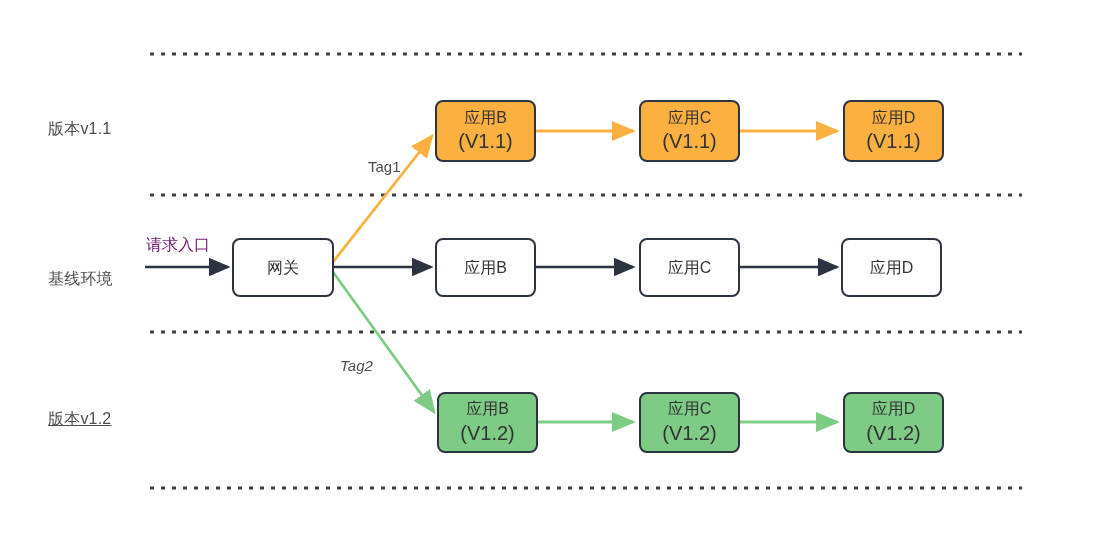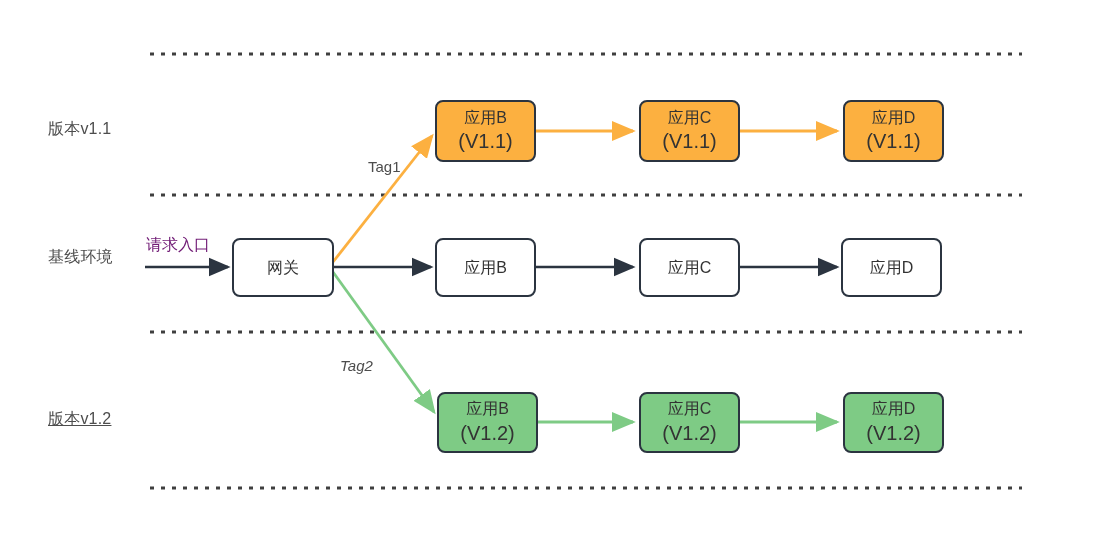--- a/index.html
+++ b/index.html
@@ -98,21 +98,21 @@
     <line x1="536" y1="131" x2="633" y2="131" stroke="#fcb040" stroke-width="2.8" marker-end="url(#arrow-orange)"></line>
     <line x1="740" y1="131" x2="837" y2="131" stroke="#fcb040" stroke-width="2.8" marker-end="url(#arrow-orange)"></line>
 
     <line x1="333" y1="272" x2="434" y2="412" stroke="#7ecb85" stroke-width="2.8" marker-end="url(#arrow-green)"></line>
 
     <line x1="536" y1="422" x2="633" y2="422" stroke="#7ecb85" stroke-width="2.8" marker-end="url(#arrow-green)"></line>
     <line x1="740" y1="422" x2="837" y2="422" stroke="#7ecb85" stroke-width="2.8" marker-end="url(#arrow-green)"></line>
   </svg>
 
   <div class="row-label" style="left:48px; top:119px;">版本v1.1</div>
-  <div class="row-label" style="left:48px; top:247px;">基线环境</div>
+  <div class="row-label" style="left:48px; top:269px;">基线环境</div>
   <div class="row-label" style="left:48px; top:409px;text-decoration:underline;">版本v1.2</div>
 
   <div class="entry-label" style="left:146px; top:235px;">请求入口</div>
 
   <div class="tag-label" style="left:336px; top:158px;margin-left:32px;">Tag1</div>
   <div class="tag-label" style="left:340px; top:357px;font-style:italic;">Tag2</div>
 
   <div class="node plain" style="left:232px; top:238px; width:102px; height:59px;">
     <div>网关</div>
   </div>

